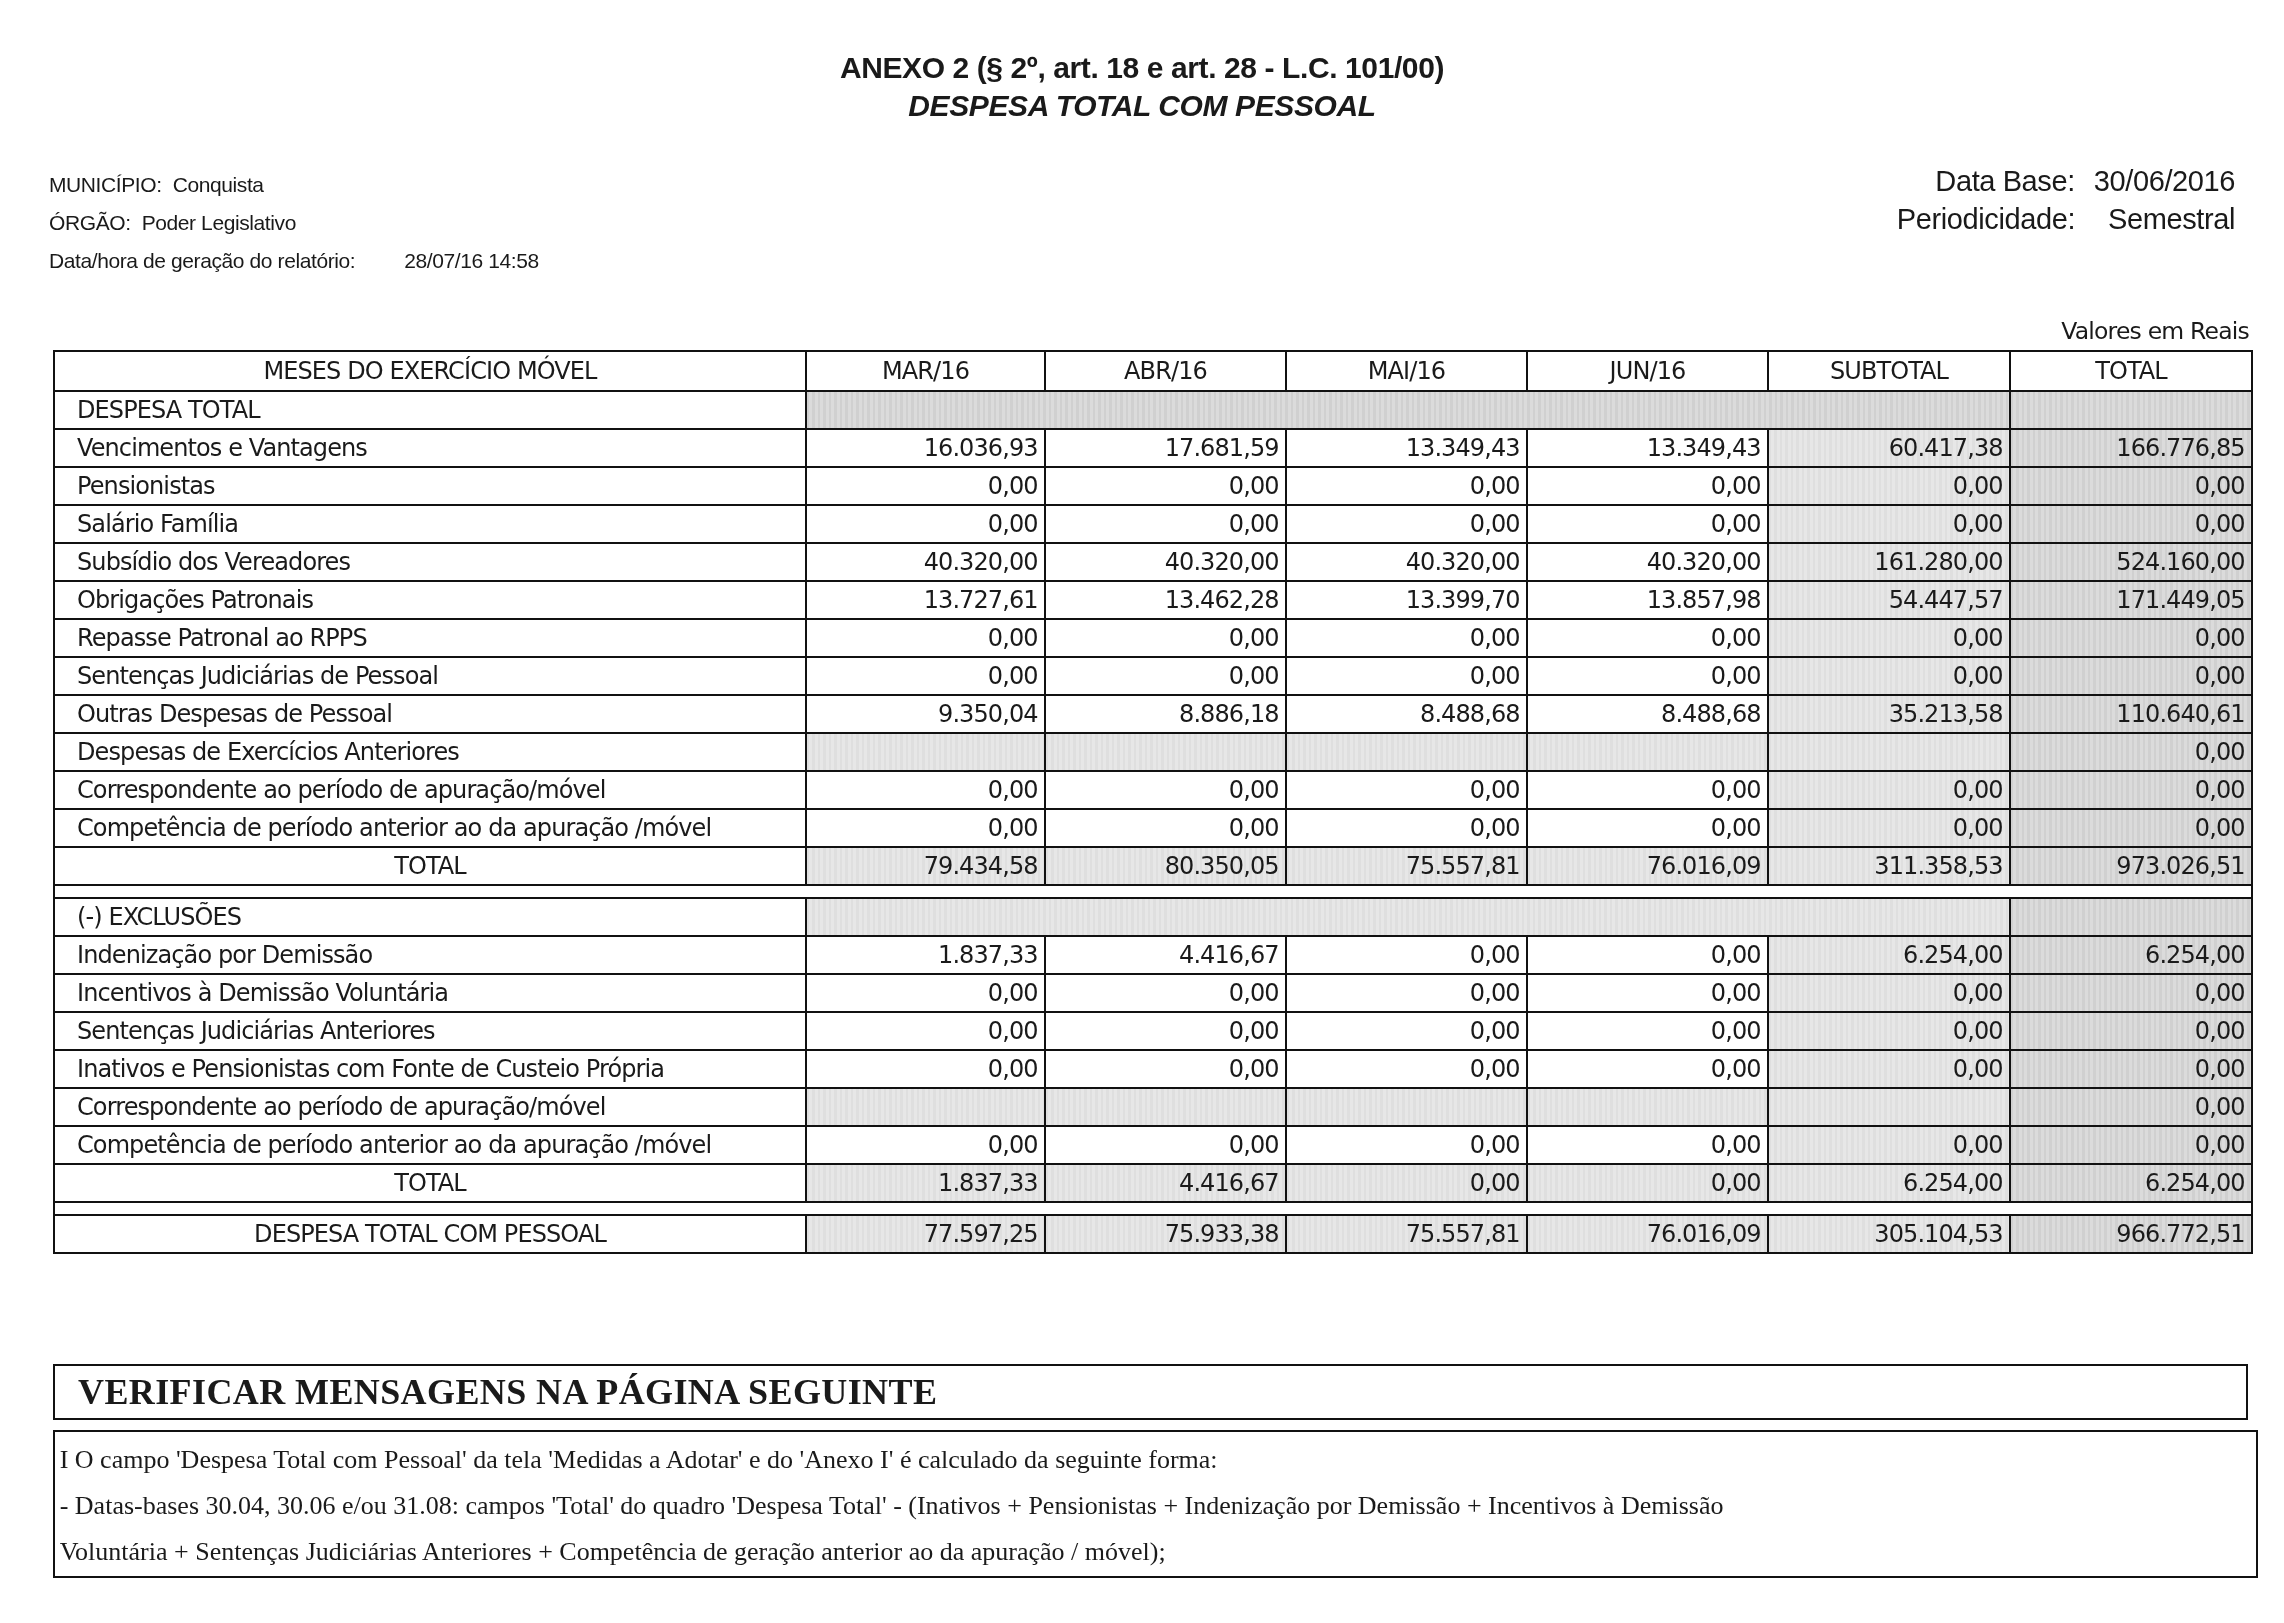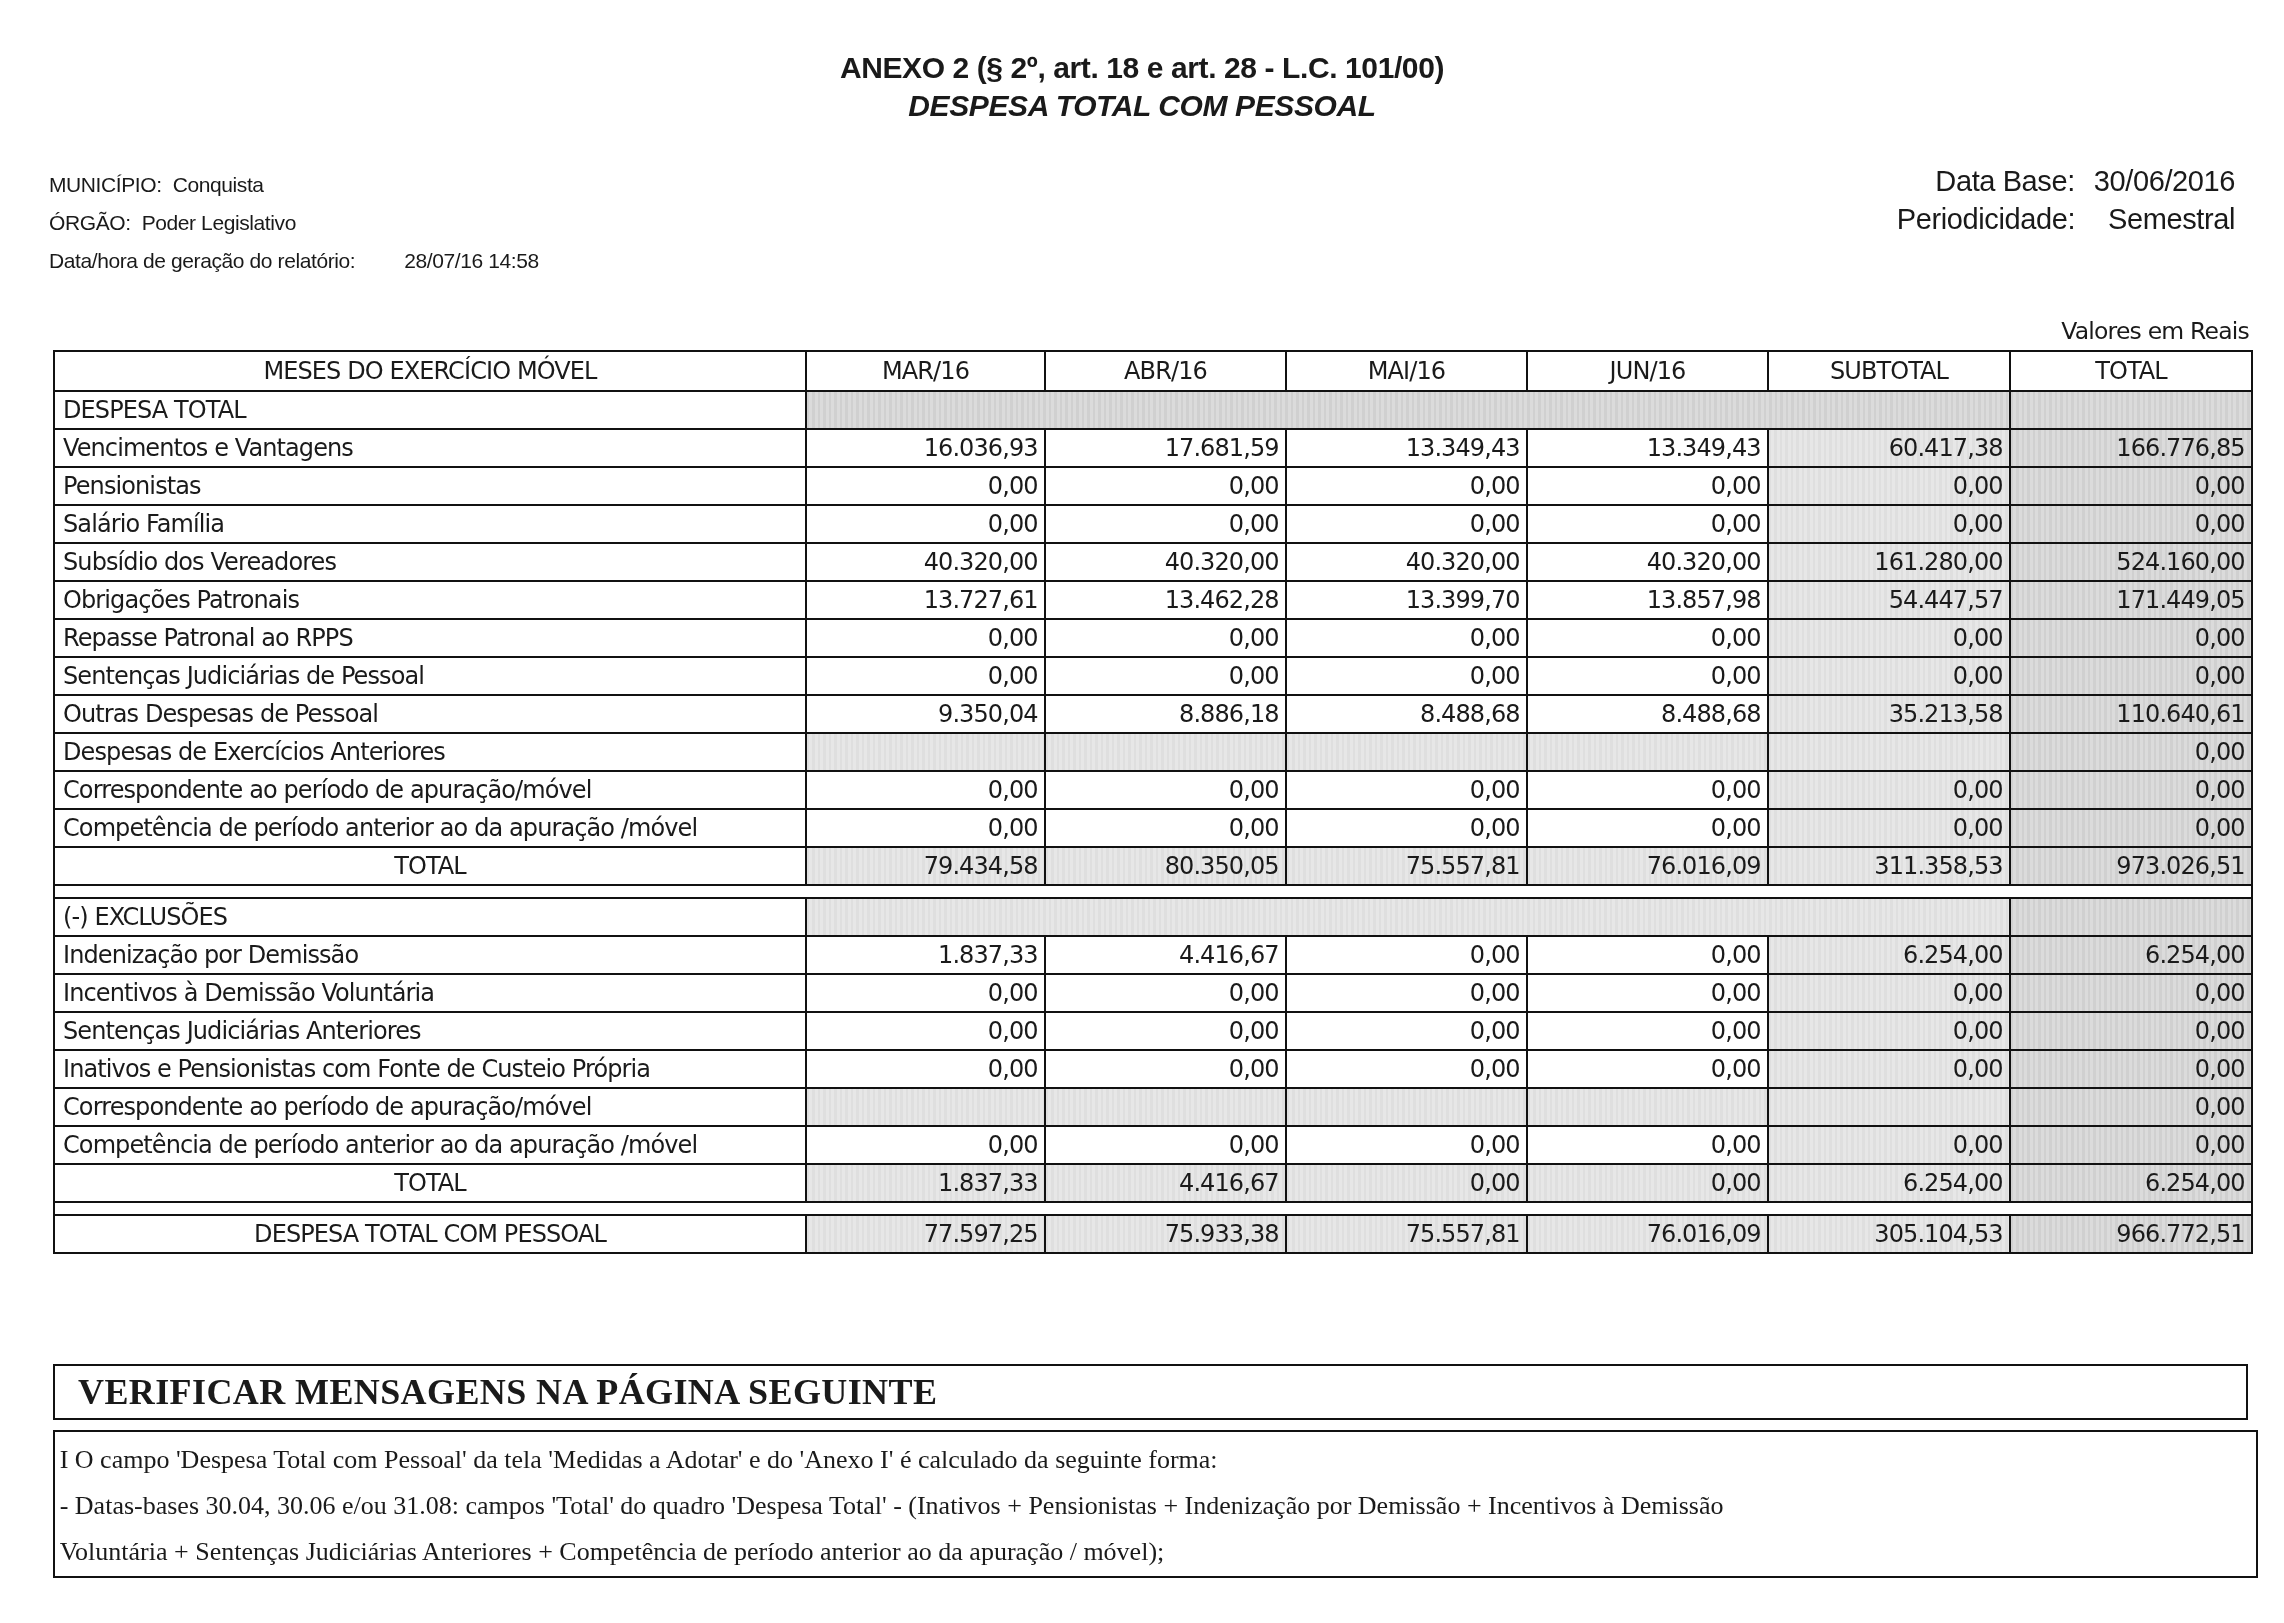--- a/index.html
+++ b/index.html
@@ -15,21 +15,21 @@
 
   .meta-right { position: absolute; top: 162px; right: 49px; font-size: 29px; line-height: 38px; letter-spacing: -0.4px; text-align: right; }
   .meta-right .gap { display: inline-block; width: 19px; }
   .meta-right .gap-wide { display: inline-block; width: 33px; }
 
   .units { position: absolute; top: 317px; right: 35px; font-family: "DejaVu Sans", sans-serif; font-size: 23.5px; letter-spacing: -0.8px; }
 
   table.main { position: absolute; left: 53px; top: 350px; width: 2198px; border-collapse: collapse; table-layout: fixed; font-family: "DejaVu Sans", sans-serif; font-size: 24px; letter-spacing: -0.9px; }
   table.main td, table.main th { border: 2.4px solid #111; padding: 0 7.8px; height: 36px; font-weight: normal; white-space: nowrap; overflow: hidden; }
   table.main th { text-align: center; height: 38px; }
-  table.main td.label { text-align: left; padding-left: 8px; }
+  table.main td.label { text-align: left; padding-left: 22px; }
   table.main td.num { text-align: right; padding-right: 6.3px; }
   table.main td.center { text-align: center; }
   .shade { background: #d9d9d9; background-image: repeating-linear-gradient(90deg, rgba(0,0,0,0.04) 0 2.4px, rgba(255,255,255,0.06) 2.4px 5.5px); margin-top: 24px; }
   .shade-light { background: #e6e6e6; background-image: repeating-linear-gradient(90deg, rgba(0,0,0,0.03) 0 2.4px, rgba(255,255,255,0.05) 2.4px 5.5px); }
   tr.spacer td { height: 11px; border-left: 2.4px solid #111; border-right: 2.4px solid #111; border-top: 2.4px solid #111; border-bottom: 2.4px solid #111; padding: 0; background: #fff; }
 
   .msg-box { position: absolute; left: 53px; top: 1364px; width: 2191px; height: 52px; border: 2.4px solid #111; }
   .msg-box .msg { font-family: "Liberation Serif", serif; font-weight: bold; font-size: 36px; letter-spacing: 0.4px; line-height: 52px; padding-left: 23px; }
 
   .note-box { position: absolute; left: 53px; top: 1430px; width: 2201px; height: 144px; border: 2.4px solid #111; font-family: "Liberation Serif", serif; font-size: 26px; line-height: 46px; }
@@ -293,15 +293,15 @@
 </tbody>
   </table>
 
 <div class="msg-box">
   <div class="msg">VERIFICAR MENSAGENS NA PÁGINA SEGUINTE</div>
 </div>
 
 <div class="note-box">
   <div class="line line1">I O campo 'Despesa Total com Pessoal' da tela 'Medidas a Adotar' e do 'Anexo I' é calculado da seguinte forma:</div>
   <div class="line">- Datas-bases 30.04, 30.06 e/ou 31.08: campos 'Total' do quadro 'Despesa Total' - (Inativos + Pensionistas + Indenização por Demissão + Incentivos à Demissão</div>
-  <div class="line">Voluntária + Sentenças Judiciárias Anteriores + Competência de período anterior ao da apuração / móvel);</div>
+  <div class="line">Voluntária + Sentenças Judiciárias Anteriores + Competência de geração anterior ao da apuração / móvel);</div>
 </div>
 
 
 </body></html>

